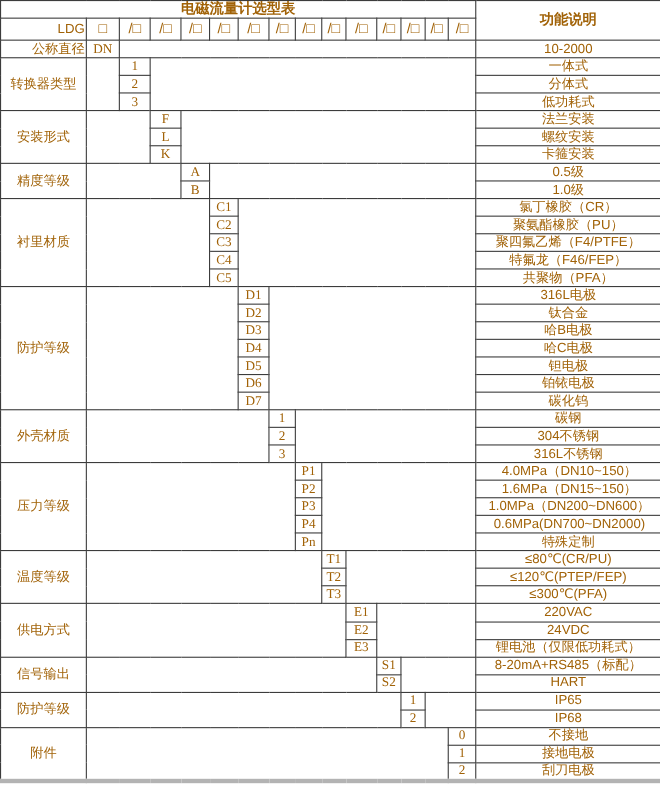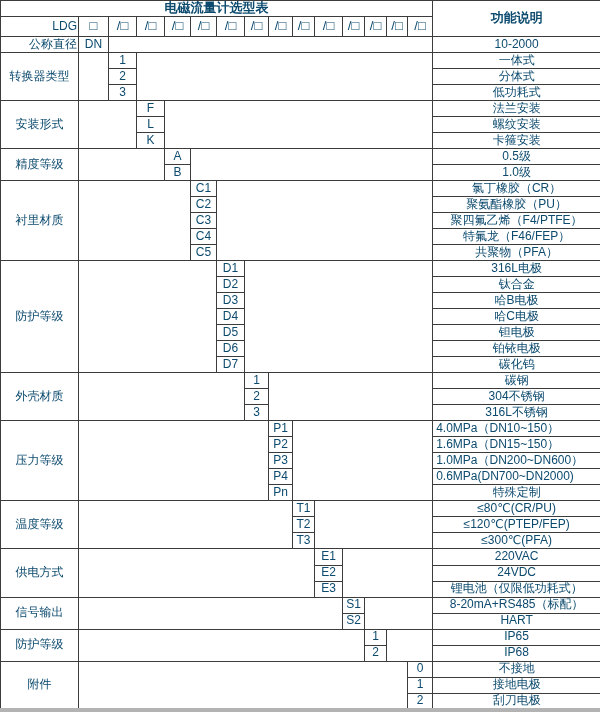--- a/index.html
+++ b/index.html
@@ -1,36 +1,36 @@
 <!DOCTYPE html>
 <html><head>
 <meta charset="utf-8">
 <style>
   html,body{margin:0;padding:0;background:#fff;}
   .sheet{
     width:600px;height:716px;box-sizing:border-box;background:#fff;
-    font-family:"Liberation Sans","DejaVu Sans",sans-serif;color:#0c4a6e;
+    font-family:"Liberation Sans","DejaVu Sans",sans-serif;color:#a16207;
   }
   table{
     border-collapse:collapse;table-layout:fixed;width:600px;height:712px;
     border:1px solid #2b2b2b;border-bottom:4px solid #b3b3b3;
   }
   td{
     border:1px solid #3c3c3c;padding:0 1px;font-size:12px;line-height:1.15;
     text-align:center;vertical-align:middle;overflow:hidden;white-space:nowrap;
   }
   tr{height:16px;}
   tr.title-row{height:15px;}
   tr.code-row{height:20px;}
   td.title{font-weight:bold;font-size:13px;}
   td.fhead{font-weight:bold;font-size:13px;margin-top:13px;}
   td.left{text-align:right;padding-left:4px;}
-  td.dleft{text-align:left;padding-left:3px;}
+  td.dleft{text-align:center;padding-left:3px;}
   td.slot{font-size:13px;letter-spacing:0;}
-  td.codecell{font-family:Liberation Sans, sans-serif;font-size:12px;}
+  td.codecell{font-family:Liberation Serif, serif;font-size:12px;}
 </style>
 </head>
 <body>
 
 <div class="sheet">
   <table>
     <colgroup>
       <col style="width:78px">
       <col style="width:30px">
       <col style="width:28px">

